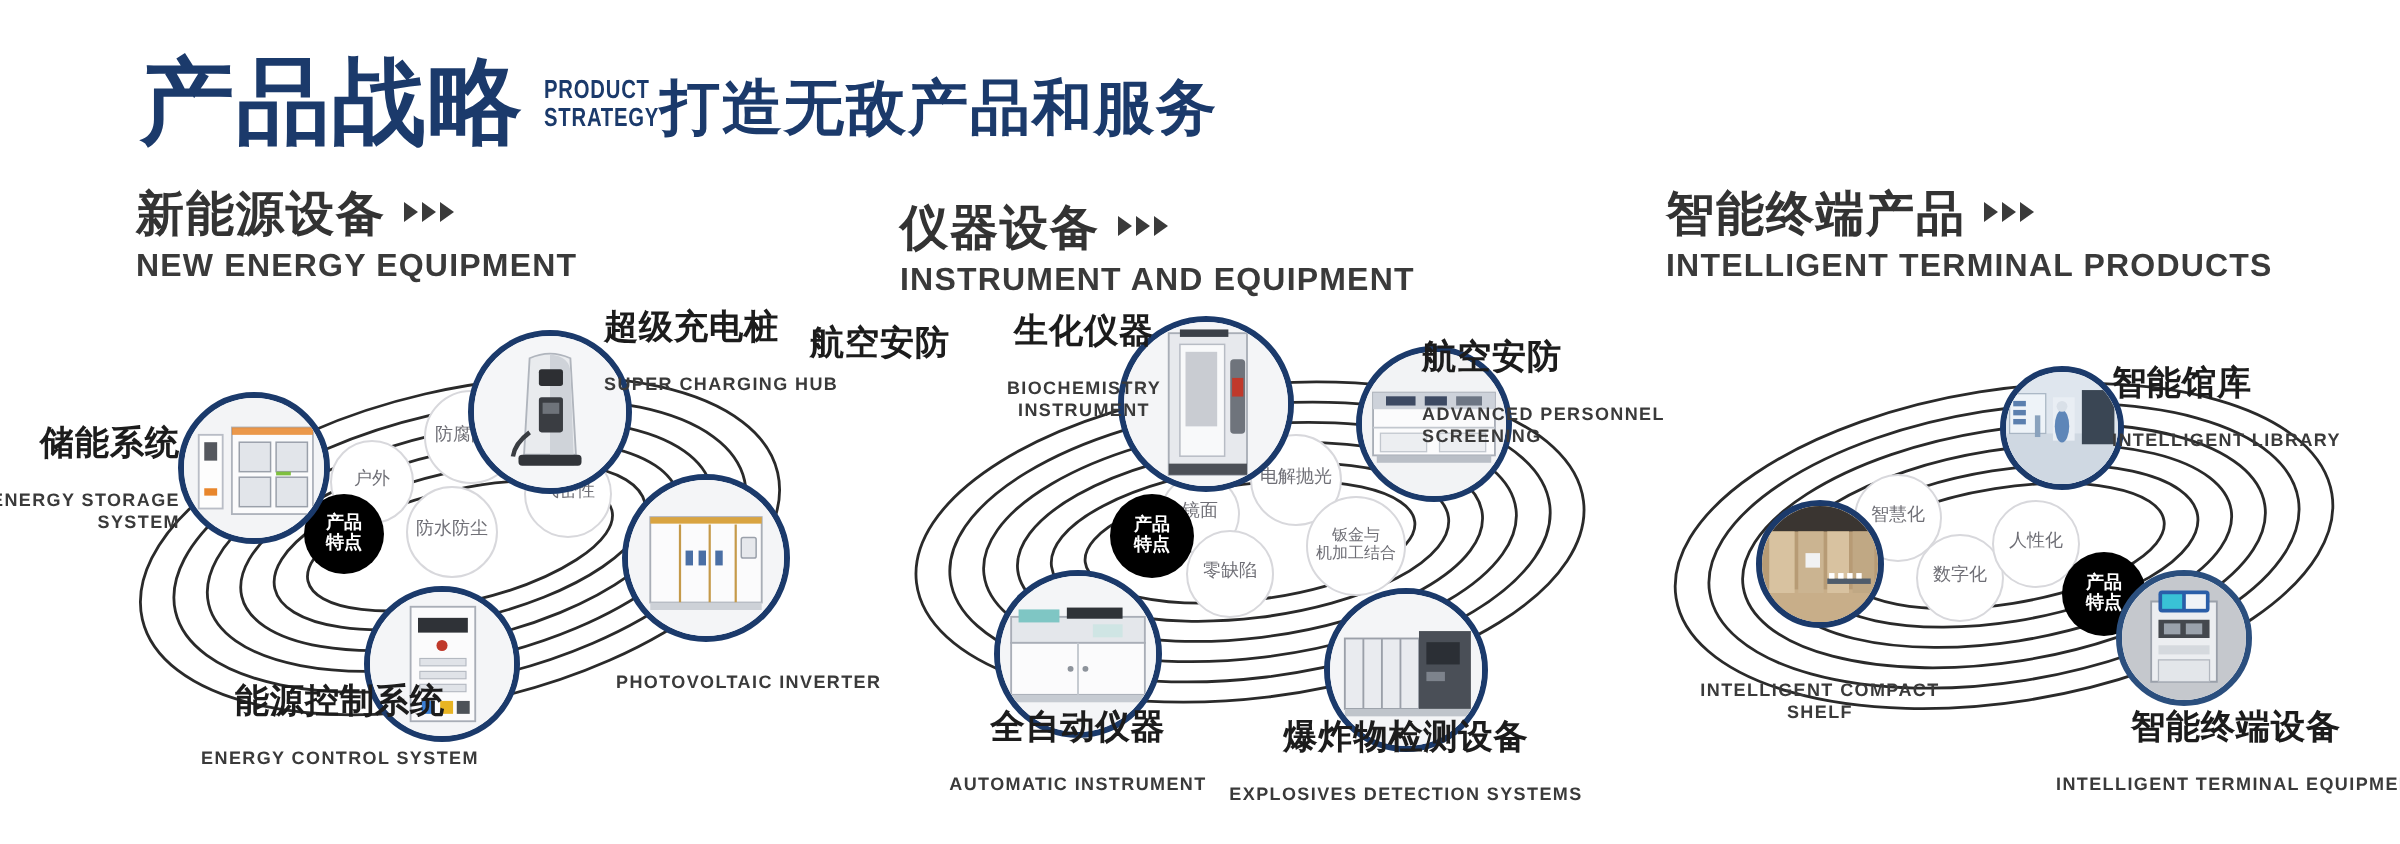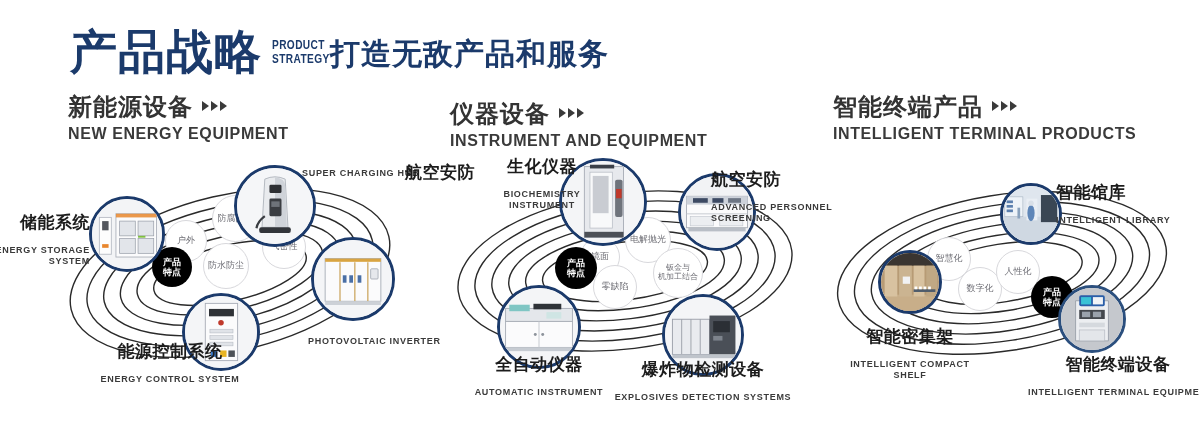--- a/index.html
+++ b/index.html
@@ -188,20 +188,21 @@
         <path d="M30 12 q11 -5 22 0 l3 52 h-28 z" fill="#e9ebee" stroke="#b0b5bd" stroke-width="1"></path>
         <path d="M41 10 q11 1 11 10 l2 50 h-13 z" fill="#cfd3d9"></path>
         <rect x="35" y="18" width="13" height="9" rx="1.5" fill="#2d2f33"></rect>
         <rect x="35" y="33" width="13" height="19" rx="1.5" fill="#3a3d42"></rect>
         <rect x="37" y="36" width="9" height="6" fill="#6e737a"></rect>
         <rect x="24" y="64" width="34" height="6" rx="2" fill="#32353a"></rect>
         <path d="M30 52 q-8 6 -9 13" stroke="#3a3d42" stroke-width="2.4" fill="none"></path>
       </svg>
     </div>
     <div class="cap l" style="left:262px;top:0px;width:130px;">
+      <div class="cn">超级充电桩</div>
       <div class="en">SUPER CHARGING HUB</div>
     </div>
 
     <div class="node" style="left:271px;top:82px;width:84px;height:84px;">
       <svg class="thumb" viewBox="0 0 84 84">
         <rect width="84" height="84" fill="#f4f5f7"></rect>
         <rect x="12" y="20" width="60" height="46" fill="#fbfbfc" stroke="#a9aeb7" stroke-width="1"></rect>
         <rect x="12" y="20" width="60" height="3.5" fill="#d9a441"></rect>
         <line x1="28" y1="24" x2="28" y2="66" stroke="#c59a4a" stroke-width="1.2"></line>
         <line x1="44" y1="24" x2="44" y2="66" stroke="#c59a4a" stroke-width="1.2"></line>
@@ -390,21 +391,20 @@
         <rect x="50" y="14" width="12" height="34" fill="#c0a884"></rect>
         <rect x="24" y="26" width="8" height="8" fill="#f1f2f3"></rect>
         <rect x="36" y="40" width="24" height="3" fill="#4f5c6b"></rect>
         <rect x="37" y="37" width="3" height="3" fill="#ffffff"></rect>
         <rect x="42" y="37" width="3" height="3" fill="#ffffff"></rect>
         <rect x="47" y="37" width="3" height="3" fill="#ffffff"></rect>
         <rect x="52" y="37" width="3" height="3" fill="#ffffff"></rect>
       </svg>
     </div>
     <div class="cap c" style="left:10px;top:172px;width:180px;">
-      <div class="cn">智能密集架</div>
       <div class="en wrap">INTELLIGENT COMPACT
 SHELF</div>
     </div>
 
     <div class="node" style="left:248px;top:130px;width:68px;height:68px;border-color:#2b4f7e;">
       <svg class="thumb" viewBox="0 0 68 68">
         <rect width="68" height="68" fill="#c5c8cd"></rect>
         <path d="M16 14 h36 v44 h-36 z" fill="#eceef1" stroke="#9aa0aa" stroke-width="1"></path>
         <rect x="20" y="8" width="28" height="12" rx="2" fill="#2a5ea8"></rect>
         <rect x="22" y="10" width="11" height="8" fill="#39c2d6"></rect>

